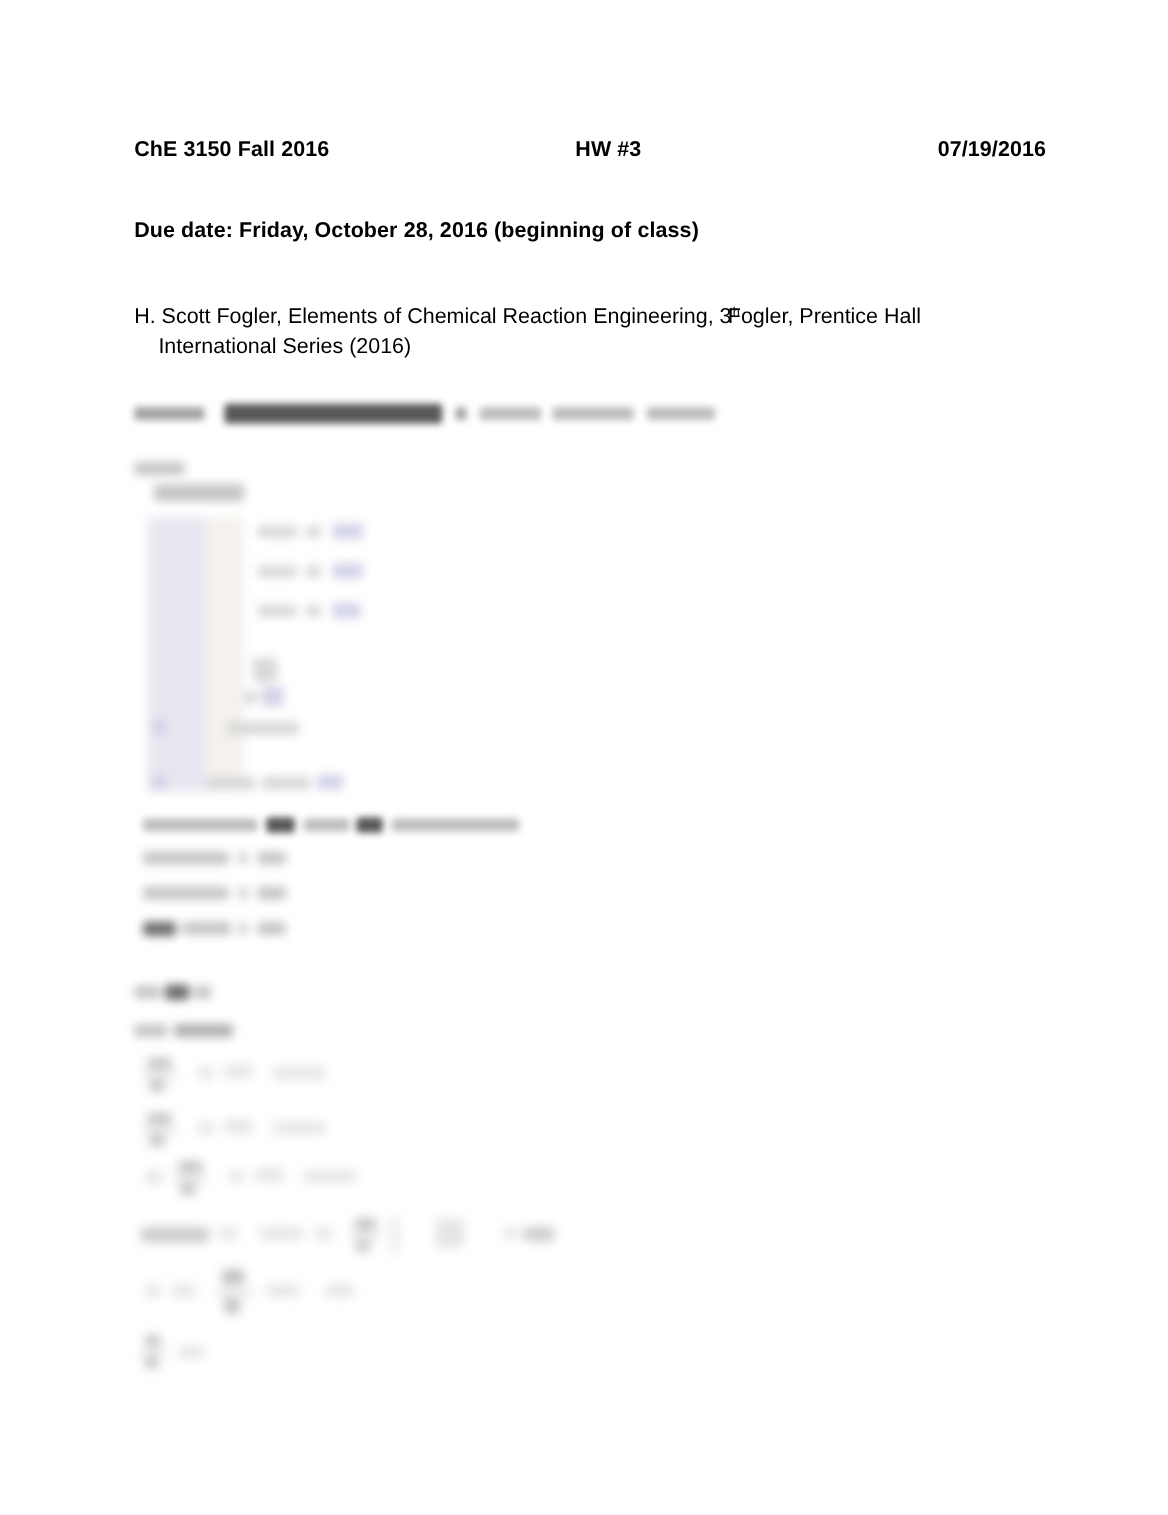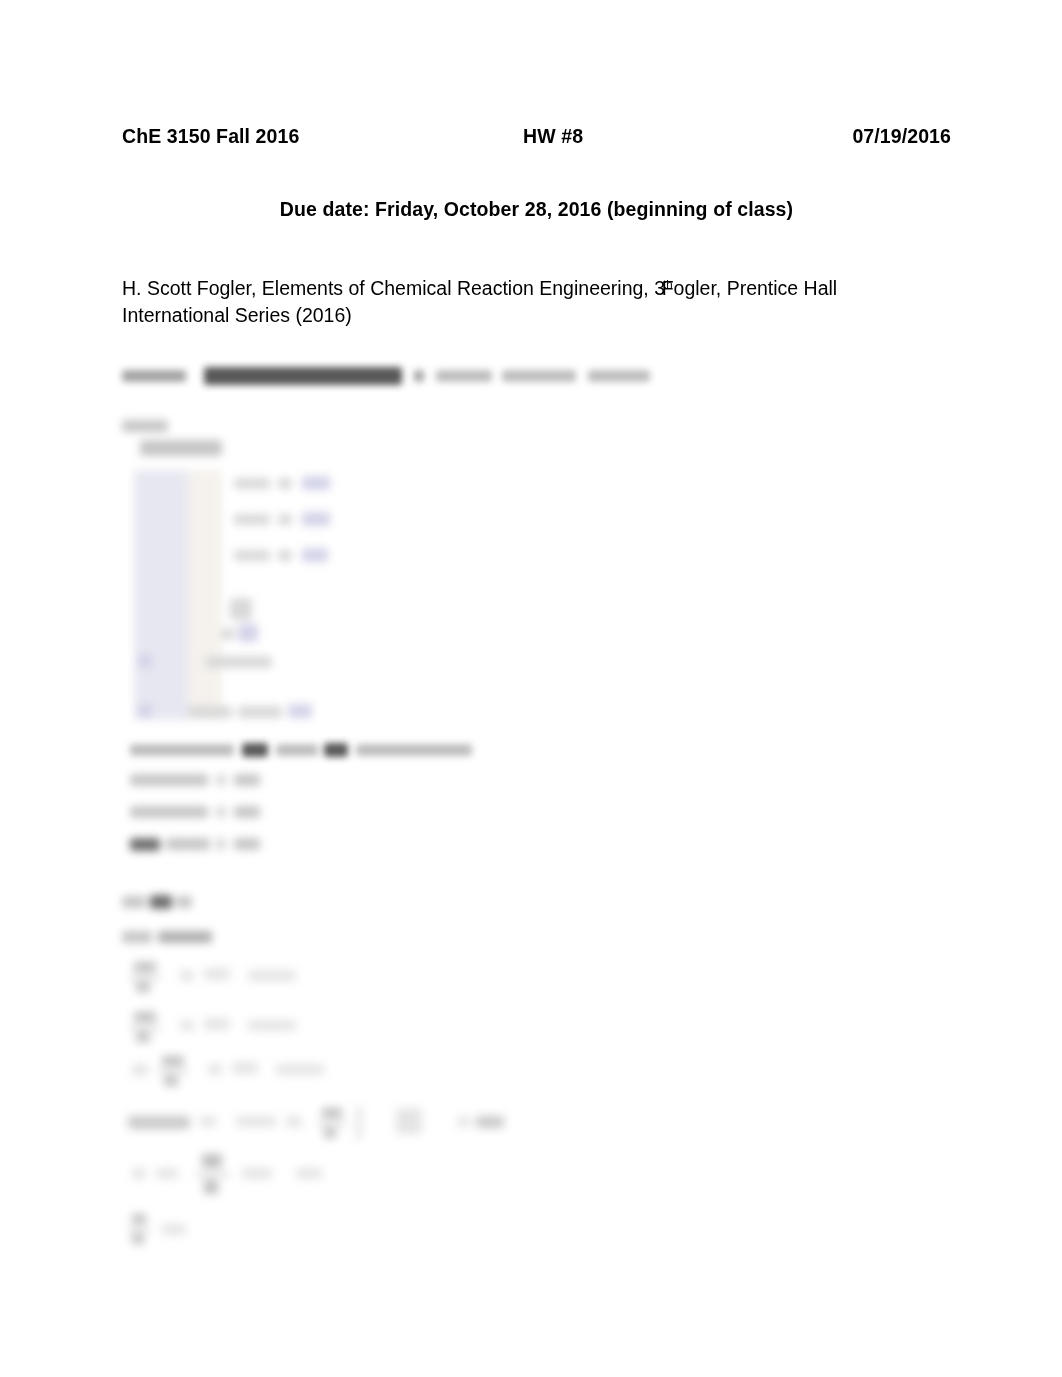--- a/index.html
+++ b/index.html
@@ -61,21 +61,21 @@
     letter-spacing: 0.1px;
   }
 
   .ref-para {
     font-size: 19.5px;
     font-weight: normal;
     line-height: 27px;
     text-align: justify;
     text-justify: inter-word;
   }
-  .ref-para .lastline { display: block; }
+  .ref-para .lastline { display: block; margin-left: 22px; }
 
   
   .ord-sup {
     font-size: 11.5px;
     vertical-align: 7px;
     letter-spacing: 0;
     margin-right: -13px;
     position: relative;
     left: -2px;
   }
@@ -124,28 +124,28 @@
 </style>
 </head>
 <body>
 
 <div class="page">
 
   <div class="col" style="top:123px;">
 
     <div class="hdr-row">
       <span class="hdr-left">ChE 3150 Fall 2016</span>
-      <span class="hdr-center">HW #8</span>
+      <span class="hdr-center">HW #3</span>
       <span class="hdr-right">07/19/2016</span>
     </div>
 
 
   </div>
 
-  <div class="col" style="top:196px;text-align:center;">
+  <div class="col" style="top:196px;">
     <div class="due-line">Due date: Friday, October 28, 2016 (beginning of class)</div>
   </div>
 
   <div class="col" style="top:271px;">
 
     <div class="ref-para">
       <span>H. Scott Fogler, Elements of Chemical Reaction Engineering, 3</span><span class="ord-sup">th</span><span>Fogler, Prentice Hall</span>
       <span class="lastline">International Series (2016)</span>
     </div>
   </div>

